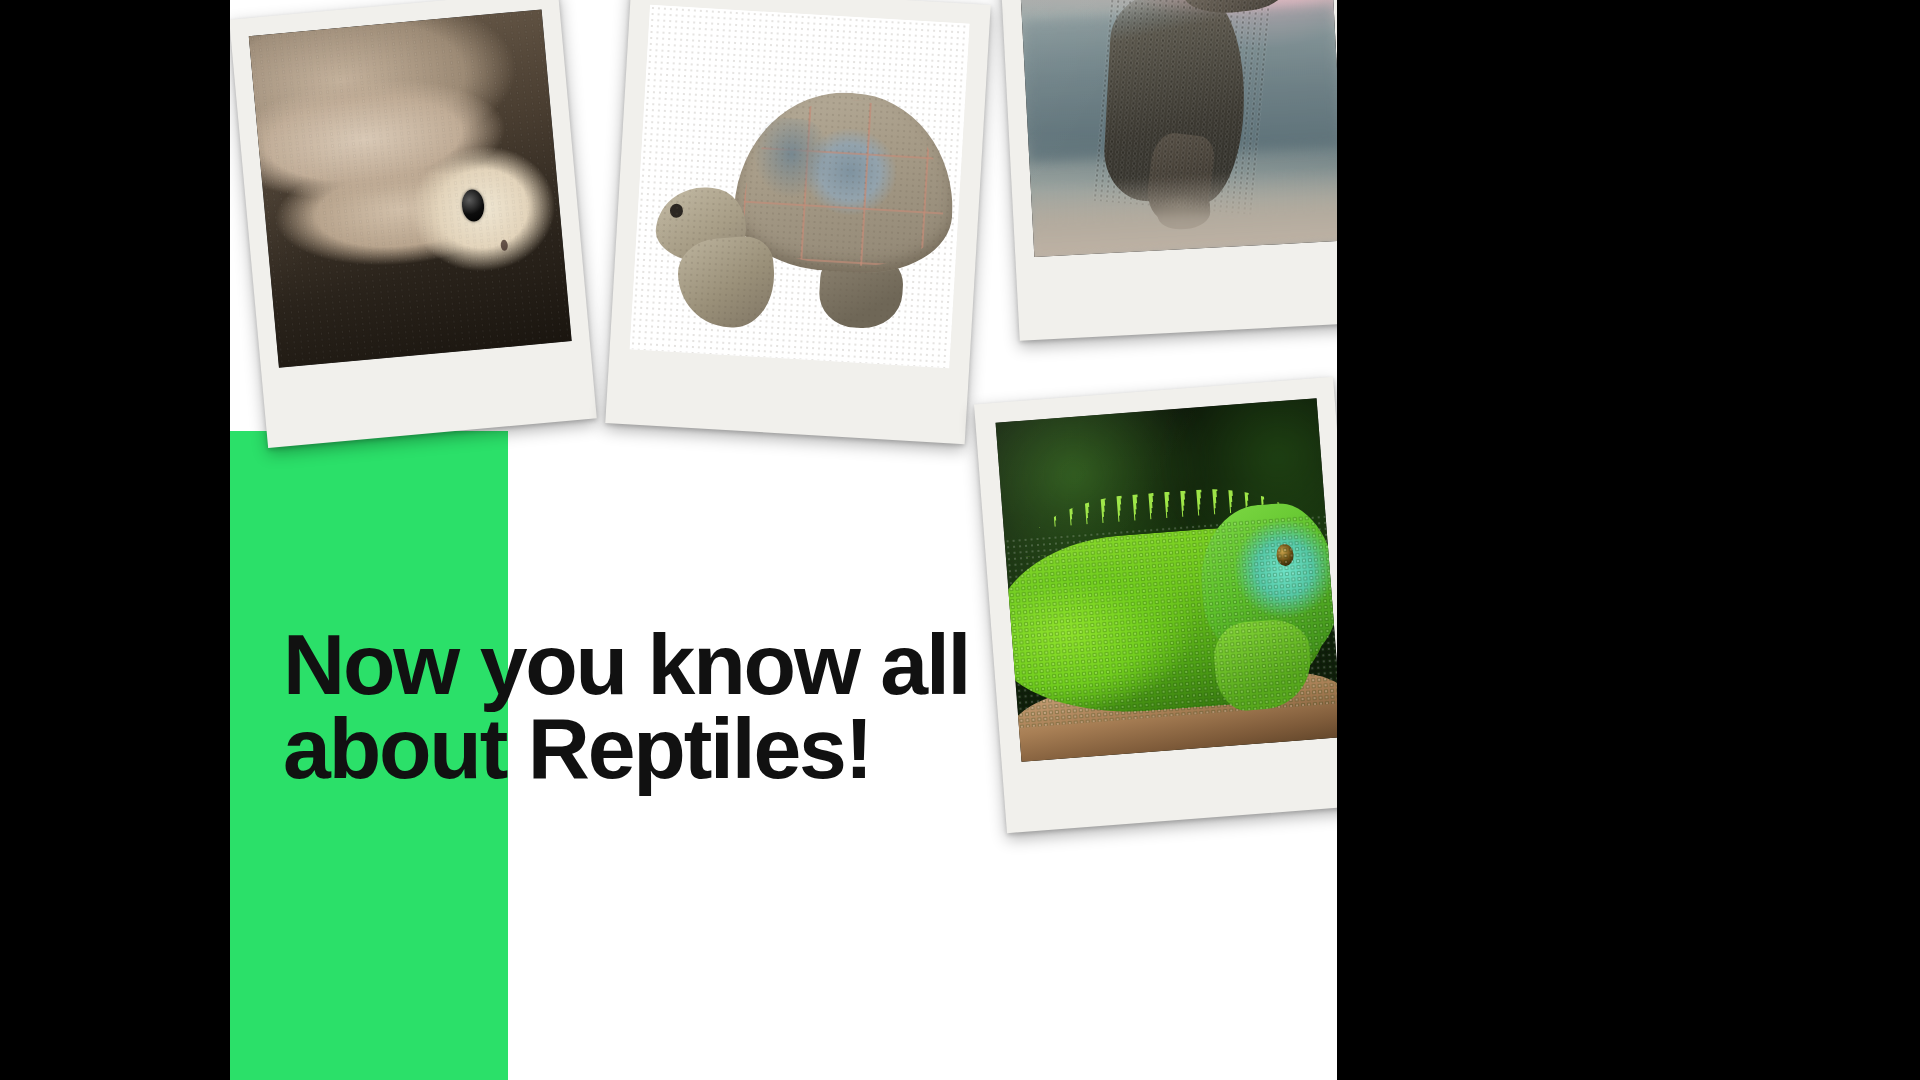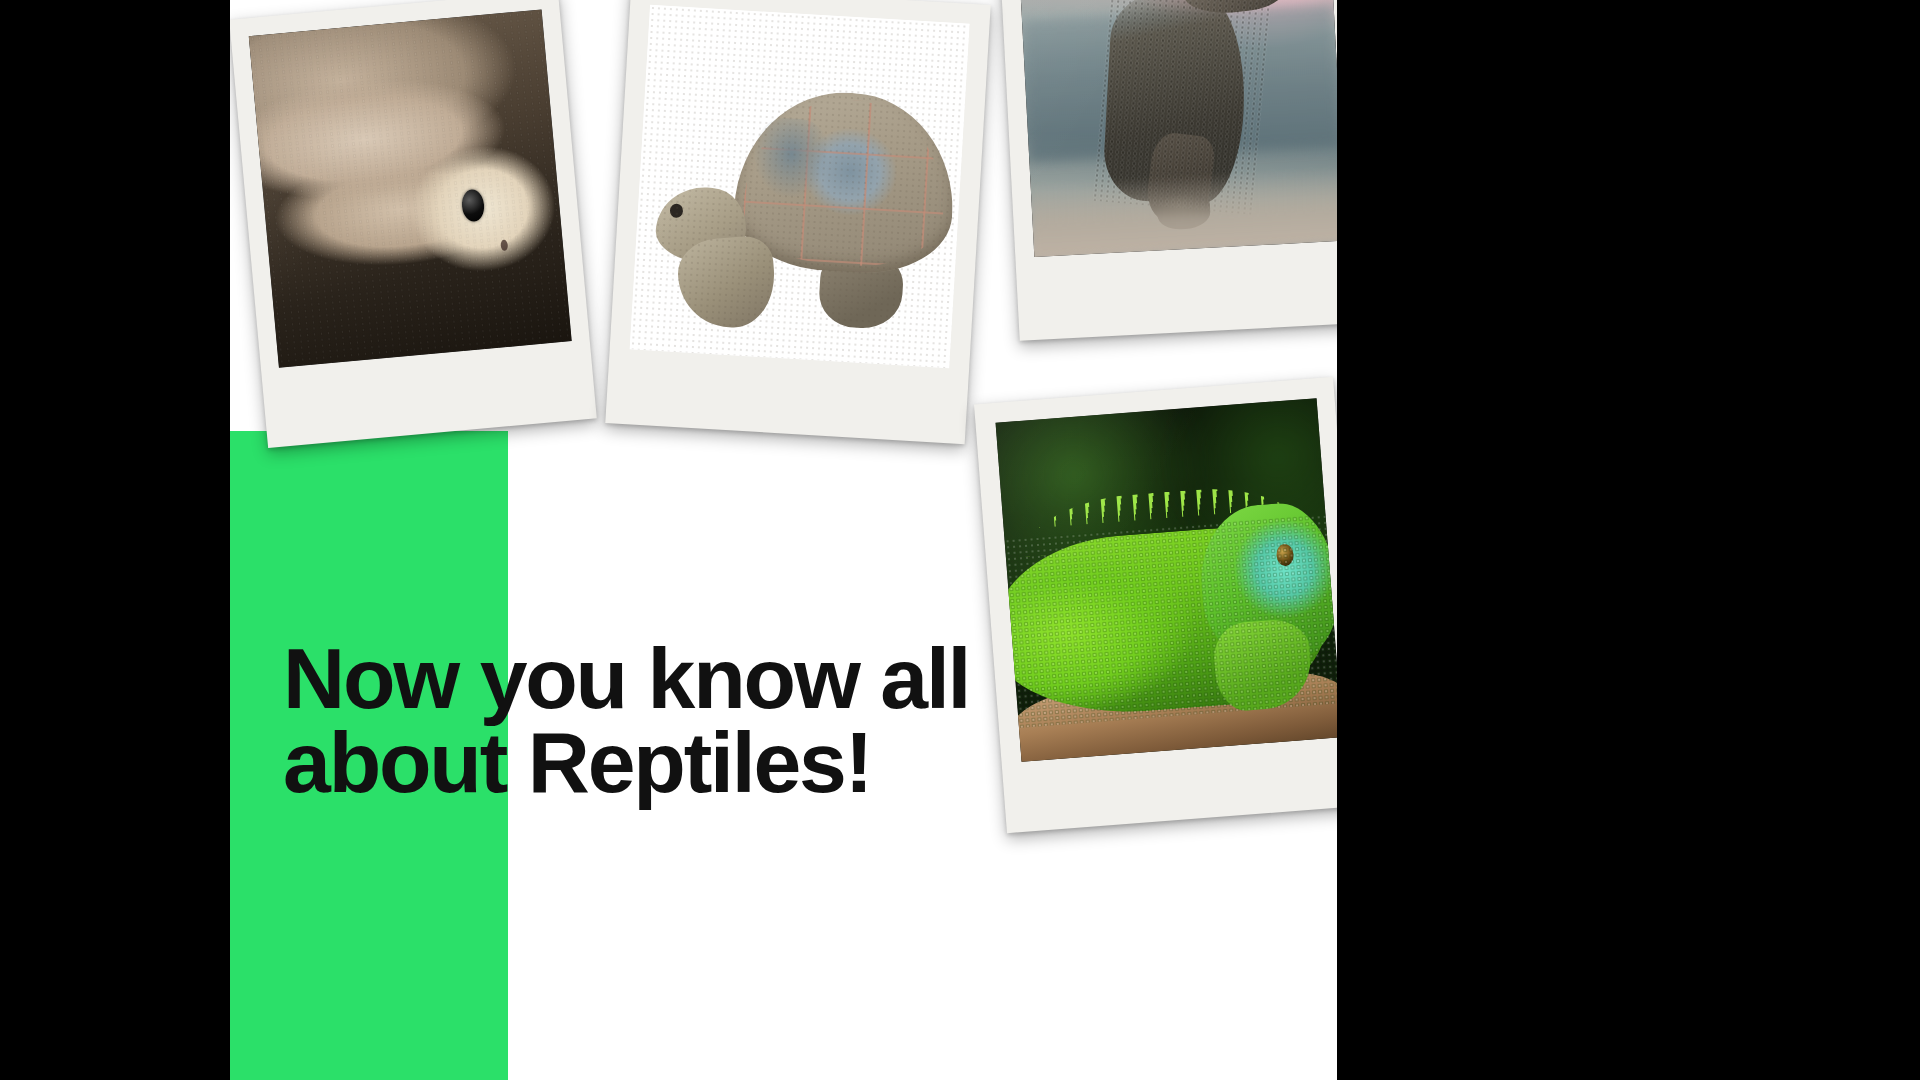--- a/index.html
+++ b/index.html
@@ -54,21 +54,21 @@
     width: 278px;
     height: 649px;
     background: #2BE069;
     z-index: 12;
   }
 
   
   #headline {
     position: absolute;
     left: 53px;
-    top: 636px;
+    top: 622px;
     width: 790px;
     z-index: 30;
     color: #111111;
     font-family: "Liberation Sans", sans-serif;
     font-weight: bold;
     font-size: 86px;
     line-height: 0.98;
     letter-spacing: -2.2px;
     white-space: nowrap;
   }

